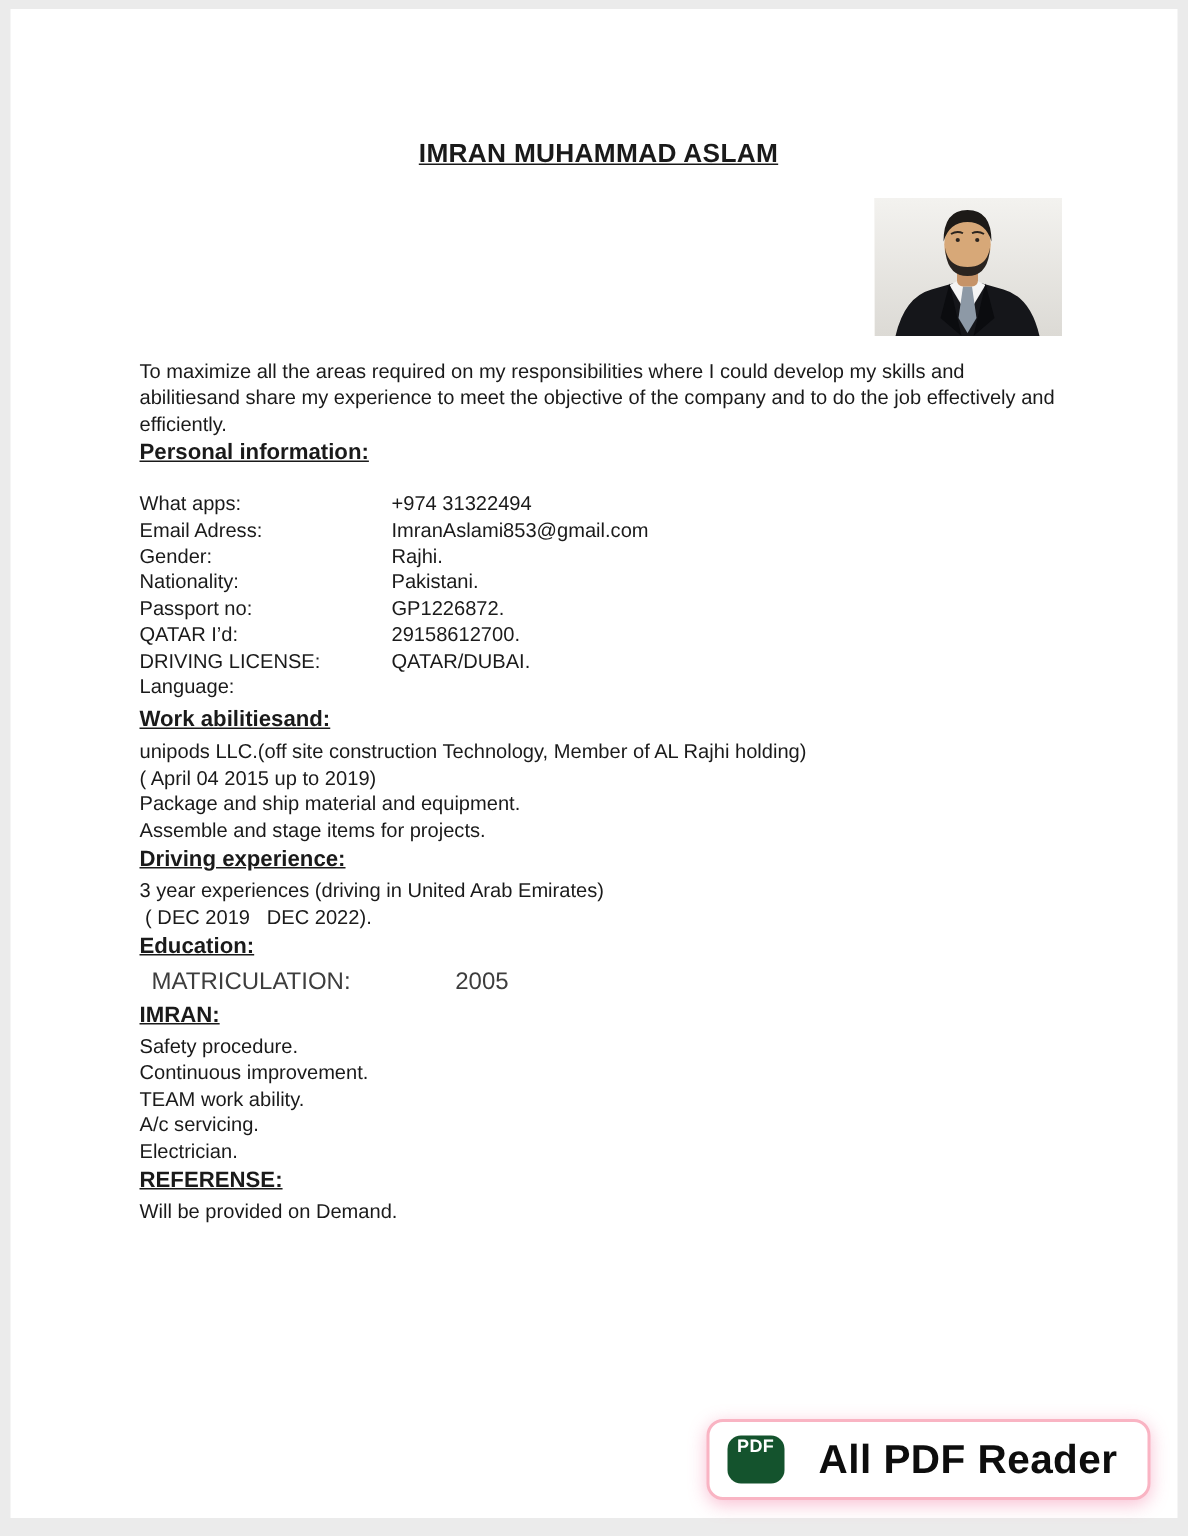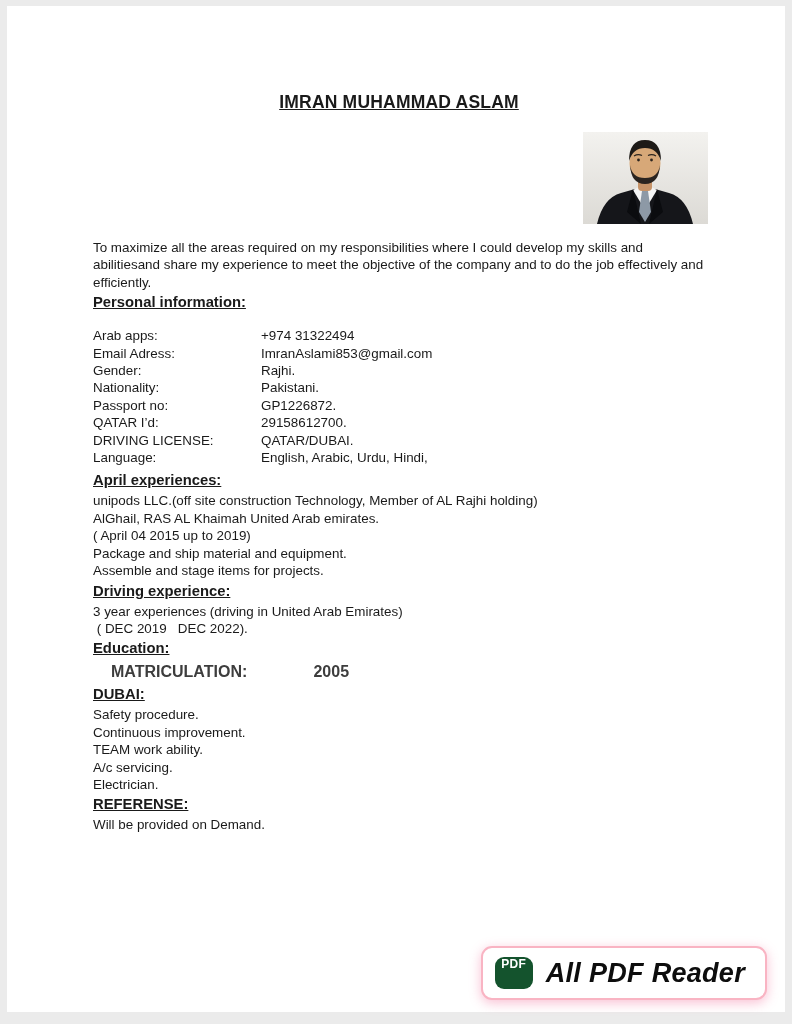--- a/index.html
+++ b/index.html
@@ -50,22 +50,21 @@
   }
   .pre { white-space:pre-wrap; }
   .info-rows { margin:15px 0 5px 0; }
   .info-row { display:flex; font-size:13.4px; line-height:17.4px; }
   .info-label { flex:0 0 168px; }
   .info-value { flex:1; }
   .edu-line {
     font-size:16px;
     line-height:21px;
     color:#3d3d3d;
-    margin:3px 0 3px 18px;
-    font-weight:bold;
+    margin:3px 0 3px 8px;
   }
   .edu-label { display:inline-block; width:198px; }
   .badge {
     position:absolute;
     right:18px;
     bottom:12px;
     display:flex;
     align-items:center;
     gap:13px;
     background:#ffffff;
@@ -82,23 +81,23 @@
     font-size:12px;
     font-weight:700;
     display:flex;
     align-items:flex-start;
     justify-content:center;
     letter-spacing:.3px;
   }
   .badge-text {
     font-size:27px;
     font-weight:700;
-    font-style:italic;
     color:#0d0d0d;
     letter-spacing:.3px;
+    margin-left:10px;
   }
 </style>
 </head>
 <body>
 
 <div class="page">
 
   <div class="photo">
     <svg width="125" height="92" viewBox="0 0 125 92">
       <defs>
@@ -129,21 +128,21 @@
     <h1 class="resume-name">IMRAN MUHAMMAD ASLAM</h1>
 
     <section>
       <p class="body-text">To maximize all the areas required on my responsibilities where I could develop my skills and abilitiesand share my experience to meet the objective of the company and to do the job effectively and efficiently.</p>
     </section>
 
     <section>
       <h2 class="section-heading">Personal information:</h2>
       <div class="info-rows">
         <div class="info-row">
-          <span class="info-label">Arab apps:</span>
+          <span class="info-label">What apps:</span>
           <span class="info-value">+974 31322494</span>
         </div>
         <div class="info-row">
           <span class="info-label">Email Adress:</span>
           <span class="info-value">ImranAslami853@gmail.com</span>
         </div>
         <div class="info-row">
           <span class="info-label">Gender:</span>
           <span class="info-value">Rajhi.</span>
         </div>
@@ -158,50 +157,48 @@
         <div class="info-row">
           <span class="info-label">QATAR I’d:</span>
           <span class="info-value">29158612700.</span>
         </div>
         <div class="info-row">
           <span class="info-label">DRIVING LICENSE:</span>
           <span class="info-value">QATAR/DUBAI.</span>
         </div>
         <div class="info-row">
           <span class="info-label">Language:</span>
-          <span class="info-value">English, Arabic, Urdu, Hindi,</span>
         </div>
       </div>
     </section>
 
     <section>
-      <h2 class="section-heading">April experiences:</h2>
+      <h2 class="section-heading">Work abilitiesand:</h2>
       <p class="body-line">unipods LLC.(off site construction Technology, Member of AL Rajhi holding)</p>
-      <p class="body-line">AlGhail, RAS AL Khaimah United Arab emirates.</p>
       <p class="body-line">( April 04 2015 up to 2019)</p>
       <p class="body-line">Package and ship material and equipment.</p>
       <p class="body-line">Assemble and stage items for projects.</p>
     </section>
 
     <section>
       <h2 class="section-heading">Driving experience:</h2>
       <p class="body-line pre">3 year experiences (driving in United Arab Emirates)</p>
       <p class="body-line pre"> ( DEC 2019   DEC 2022).</p>
     </section>
 
     <section>
       <h2 class="section-heading">Education:</h2>
       <div class="edu-line">
         <span class="edu-label">MATRICULATION:</span>
         <span class="edu-value">2005</span>
       </div>
     </section>
 
     <section>
-      <h2 class="section-heading">DUBAI:</h2>
+      <h2 class="section-heading">IMRAN:</h2>
       <p class="body-line">Safety procedure.</p>
       <p class="body-line">Continuous improvement.</p>
       <p class="body-line">TEAM work ability.</p>
       <p class="body-line">A/c servicing.</p>
       <p class="body-line">Electrician.</p>
     </section>
 
     <section>
       <h2 class="section-heading">REFERENSE:</h2>
       <p class="body-line">Will be provided on Demand.</p>

